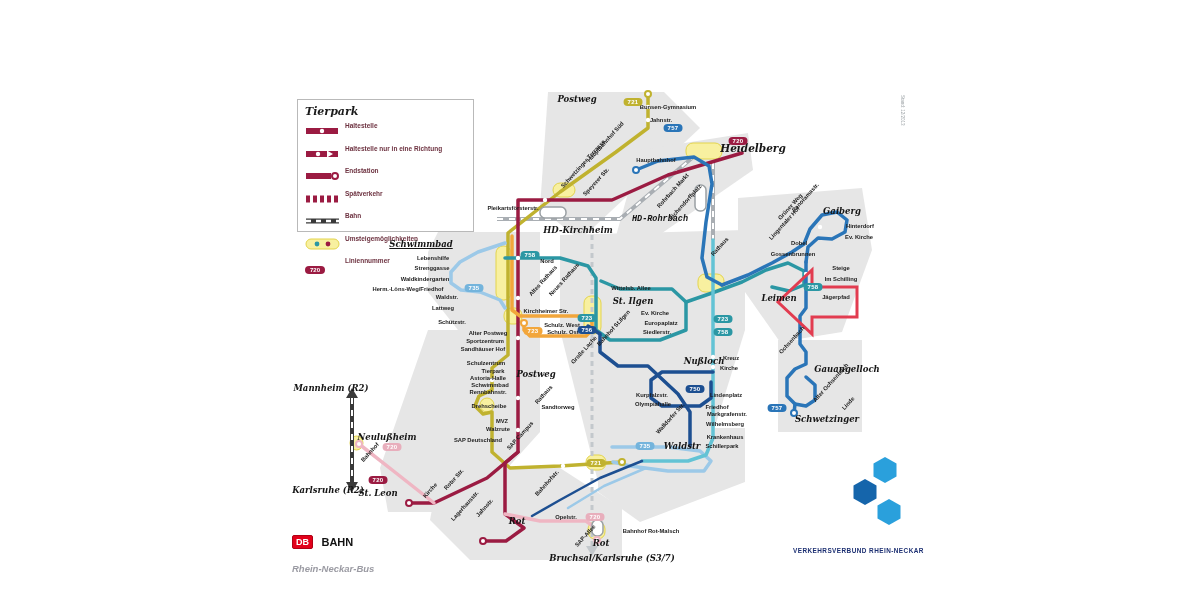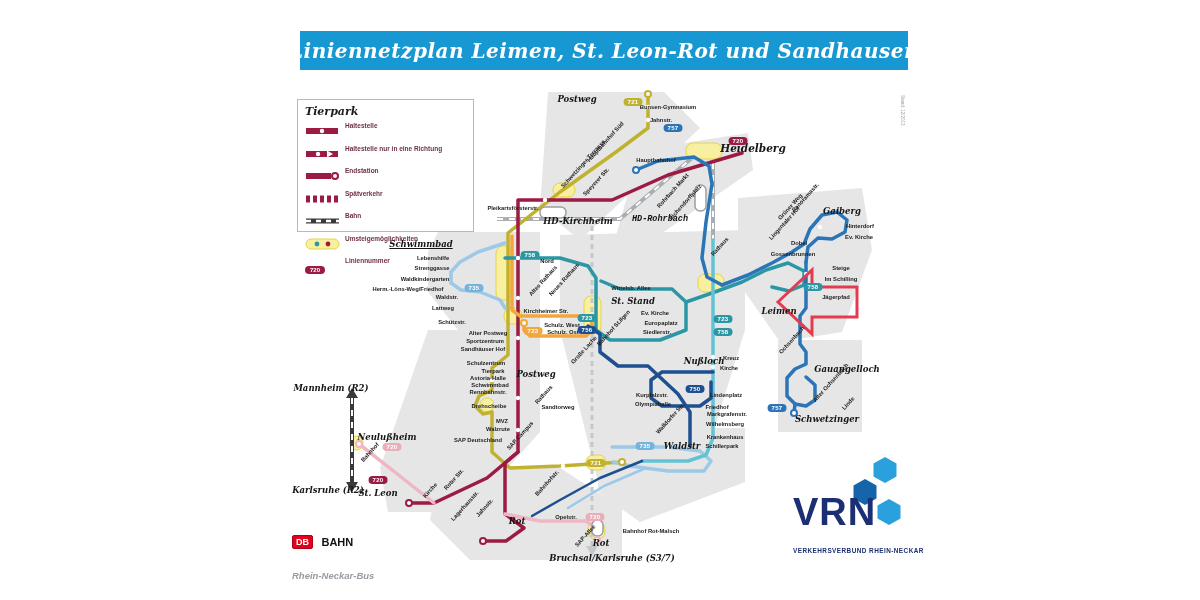--- a/index.html
+++ b/index.html
@@ -28,35 +28,32 @@
   .townu{text-decoration:underline;}
   .big{font-size:10.5px;}
   .fine{font:4.5px "Liberation Sans",sans-serif;color:#9aa0a4;writing-mode:vertical-rl;}
   .badge{position:absolute;transform:translate(-50%,-50%);color:#fff;
          font:bold 6px "Liberation Sans",sans-serif;padding:1px 4px;border-radius:6px;letter-spacing:.3px;}
   
   #db-logo{position:absolute;left:292px;top:532px;}
   #db-mark{display:inline-block;background:#e2001a;color:#fff;border:1px solid #b00014;border-radius:2px;
            font:bold 9px "Liberation Sans",sans-serif;padding:1px 3px;vertical-align:middle;}
   #db-name{display:inline-block;color:#111;font:bold 11px "Liberation Sans",sans-serif;margin-left:4px;vertical-align:middle;}
-  #db-sub{color:#9b9ba3;font:bold italic 9.5px "Liberation Sans",sans-serif;margin-top:20px;}
+  #db-sub{color:#9b9ba3;font:bold italic 9.5px "Liberation Sans",sans-serif;margin-top:13px;}
   
   #vrn-logo{position:absolute;left:793px;top:455px;width:125px;height:105px;}
   #vrn-name{position:absolute;left:0;top:36px;color:#1c2f72;font:bold 38px "Liberation Sans",sans-serif;letter-spacing:1px;}
   #vrn-hex{position:absolute;left:52px;top:0;}
   #vrn-tagline{position:absolute;left:0;top:92px;color:#1c2f72;font:bold 6.4px "Liberation Sans",sans-serif;letter-spacing:.45px;white-space:nowrap;}
 </style>
 </head>
 <body>
 
 <div id="poster">
 
-  <div id="banner">
-    <span>Liniennetzplan Leimen, St. Leon-Rot und Sandhausen</span>
-  </div>
 
   <div id="legend">
     <h3>Tierpark</h3>
     <div id="legend-items">
         <div class="lrow">
           <div class="lsym"><svg width="36" height="12">
               <rect x="1" y="3" width="32" height="6" fill="#9b1b42"></rect>
               <circle cx="17" cy="6" r="2.2" fill="#fff"></circle>
             </svg></div>
           <div class="ltxt">Haltestelle</div>
@@ -178,25 +175,25 @@
       <circle cx="524" cy="323" r="3" fill="#fff" stroke="#f2a63b" stroke-width="2"></circle>
       <circle cx="794" cy="413" r="3" fill="#fff" stroke="#2a75b8" stroke-width="2"></circle>
       <circle cx="648" cy="94" r="3" fill="#fff" stroke="#c0b22f" stroke-width="2"></circle>
       <circle cx="636" cy="170" r="3" fill="#fff" stroke="#2a75b8" stroke-width="2"></circle>
       <circle cx="622" cy="462" r="3" fill="#fff" stroke="#c0b22f" stroke-width="2"></circle>
       <polygon points="778,302 812,270 812,287 857,287 857,317 812,317 812,334" fill="none" stroke="#e23c50" stroke-width="3"></polygon>
     </svg>
   <div id="map-labels">
       <div class="lbl town" style="left: 577px; top: 99px;">Postweg</div>
       <div class="lbl big" style="left: 753px; top: 148px;">Heidelberg</div>
-      <div class="lbl town" style="left: 556px; top: 221px; padding-left: 44px;">HD-Kirchheim</div>
+      <div class="lbl town" style="left: 556px; top: 230px; padding-left: 44px;">HD-Kirchheim</div>
       <div class="lbl town" style="left: 660px; top: 219px; font-family: Liberation Mono, monospace;">HD-Rohrbach</div>
       <div class="lbl townu" style="left: 421px; top: 244px;">Schwimmbad</div>
-      <div class="lbl town" style="left: 633px; top: 301px;">St. Stand</div>
-      <div class="lbl town" style="left: 779px; top: 311px; font-style: italic;">Leimen</div>
+      <div class="lbl town" style="left: 633px; top: 301px;">St. Ilgen</div>
+      <div class="lbl town" style="left: 779px; top: 298px; font-style: italic;">Leimen</div>
       <div class="lbl town" style="left: 842px; top: 211px;">Gaiberg</div>
       <div class="lbl town" style="left: 536px; top: 374px;">Postweg</div>
       <div class="lbl town" style="left: 704px; top: 361px;">Nußloch</div>
       <div class="lbl town" style="left: 682px; top: 446px;">Waldstr</div>
       <div class="lbl town" style="left: 847px; top: 369px;">Gauangelloch</div>
       <div class="lbl town" style="left: 827px; top: 419px;">Schwetzinger</div>
       <div class="lbl town" style="left: 378px; top: 493px;">St. Leon</div>
       <div class="lbl town" style="left: 517px; top: 521px;">Rot</div>
       <div class="lbl town" style="left: 601px; top: 543px;">Rot</div>
       <div class="lbl town" style="left: 387px; top: 437px;">Neulußheim</div>
@@ -308,17 +305,16 @@
     </div>
     <div id="db-sub">Rhein-Neckar-Bus</div>
   </div>
 
   <div id="vrn-logo">
     <svg id="vrn-hex" width="66" height="78" viewBox="0 0 66 78">
       <polygon points="40,2 51.5,8.5 51.5,21.5 40,28 28.5,21.5 28.5,8.5" fill="#2aa0dc"></polygon>
       <polygon points="20,24 31.5,30.5 31.5,43.5 20,50 8.5,43.5 8.5,30.5" fill="#1565ab"></polygon>
       <polygon points="44,44 55.5,50.5 55.5,63.5 44,70 32.5,63.5 32.5,50.5" fill="#2aa0dc"></polygon>
     </svg>
-    <div id="vrn-name">VRN</div>
     <div id="vrn-tagline">VERKEHRSVERBUND RHEIN-NECKAR</div>
   </div>
 
 </div>
 
 </body></html>

